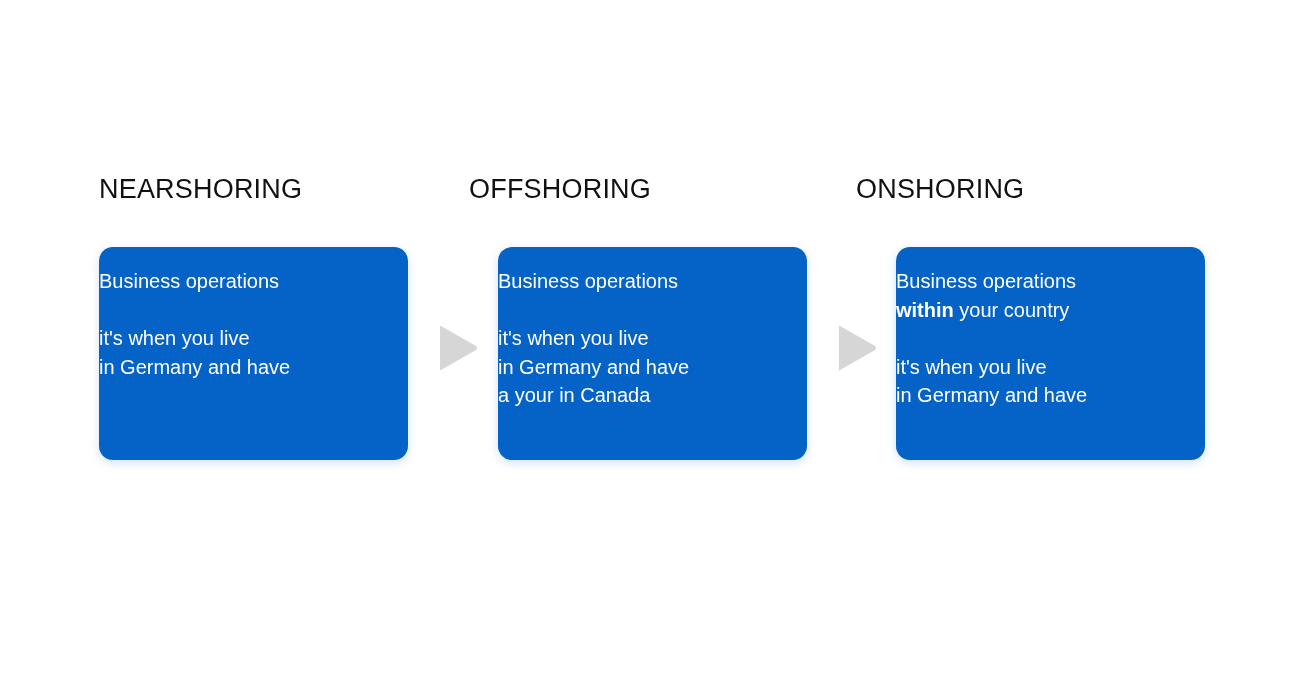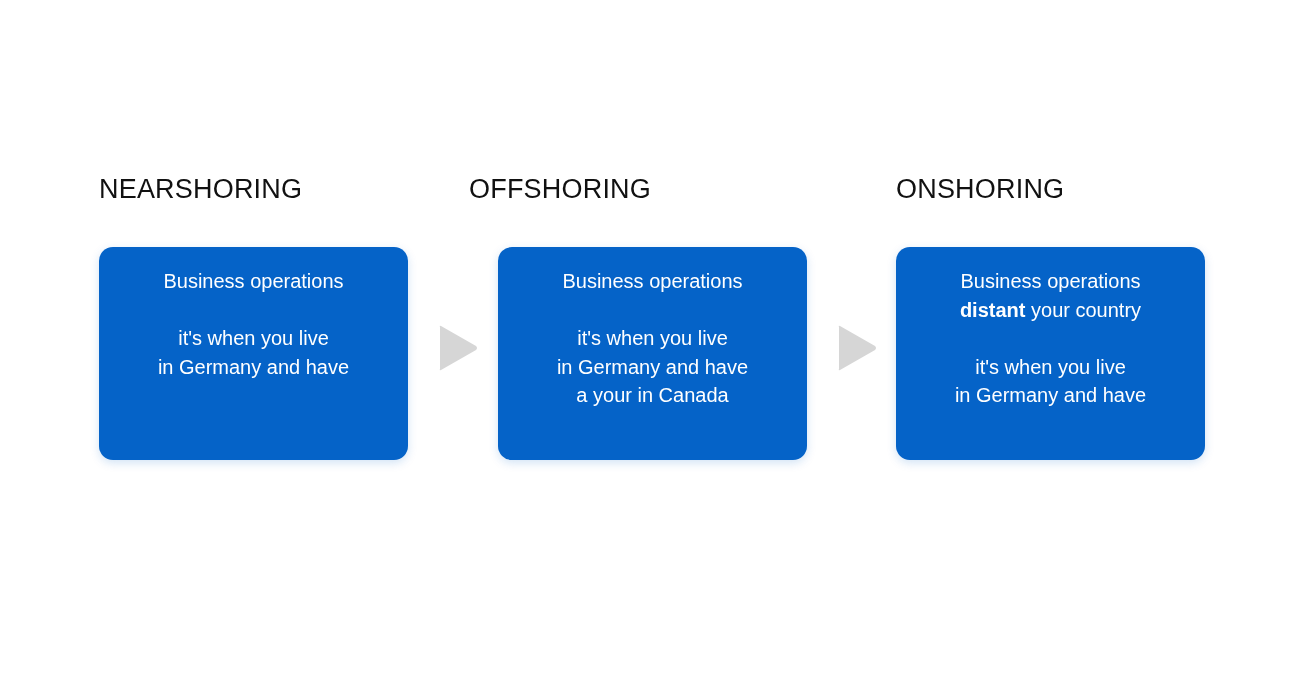--- a/index.html
+++ b/index.html
@@ -10,35 +10,35 @@
     }
     .heading {
       position: absolute; top: 174px; height: 34px;
       font-size: 27px; color: #111111; letter-spacing: 0.2px;
       text-align: left; white-space: nowrap;
     }
     .card {
       position: absolute; top: 247px; width: 309px; height: 213px;
       background: #0563c8; border-radius: 14px;
       box-shadow: 0 3px 10px rgba(5, 99, 200, 0.18);
-      color: #ffffff; text-align: center;
+      color: #ffffff; 
       font-size: 20px; line-height: 28.5px;
       box-sizing: border-box; padding-top: 20px;
     }
     .card .line { display: block; white-space: nowrap; }
     .card .gap { display: block; height: 28.5px; }
     .card b { font-weight: bold; }
     .arrow { position: absolute; top: 323px; width: 44px; height: 50px; }
   </style>
 </head>
 <body>
 
 <div class="heading" style="left:99px; width:252px;">NEARSHORING</div>
 <div class="heading" style="left:469px; width:308px;">OFFSHORING</div>
-<div class="heading" style="left:896px; width:290px;">ONSHORING</div>
+<div class="heading" style="left:856px; width:290px;">ONSHORING</div>
 
 <div class="card" style="left:99px;">
   <span class="line">Business operations</span>
   <span class="gap"></span>
   <span class="line">it's when you live</span>
   <span class="line">in Germany and have</span>
 </div>
 
 <svg class="arrow" style="left:436px;" viewBox="0 0 44 50">
   <path d="M4 4 Q3 2 5 3 L40 23 Q42 25 40 27 L5 47 Q3 48 4 46 Z" fill="#d6d6d6"></path>
@@ -51,17 +51,17 @@
   <span class="line">in Germany and have</span>
   <span class="line">a your in Canada</span>
 </div>
 
 <svg class="arrow" style="left:835px;" viewBox="0 0 44 50">
   <path d="M4 4 Q3 2 5 3 L40 23 Q42 25 40 27 L5 47 Q3 48 4 46 Z" fill="#d6d6d6"></path>
 </svg>
 
 <div class="card" style="left:896px;">
   <span class="line">Business operations</span>
-  <span class="line"><span></span><b>distant</b><span> your country</span></span>
+  <span class="line"><span></span><b>within</b><span> your country</span></span>
   <span class="gap"></span>
   <span class="line">it's when you live</span>
   <span class="line">in Germany and have</span>
 </div>
 
 </body></html>

